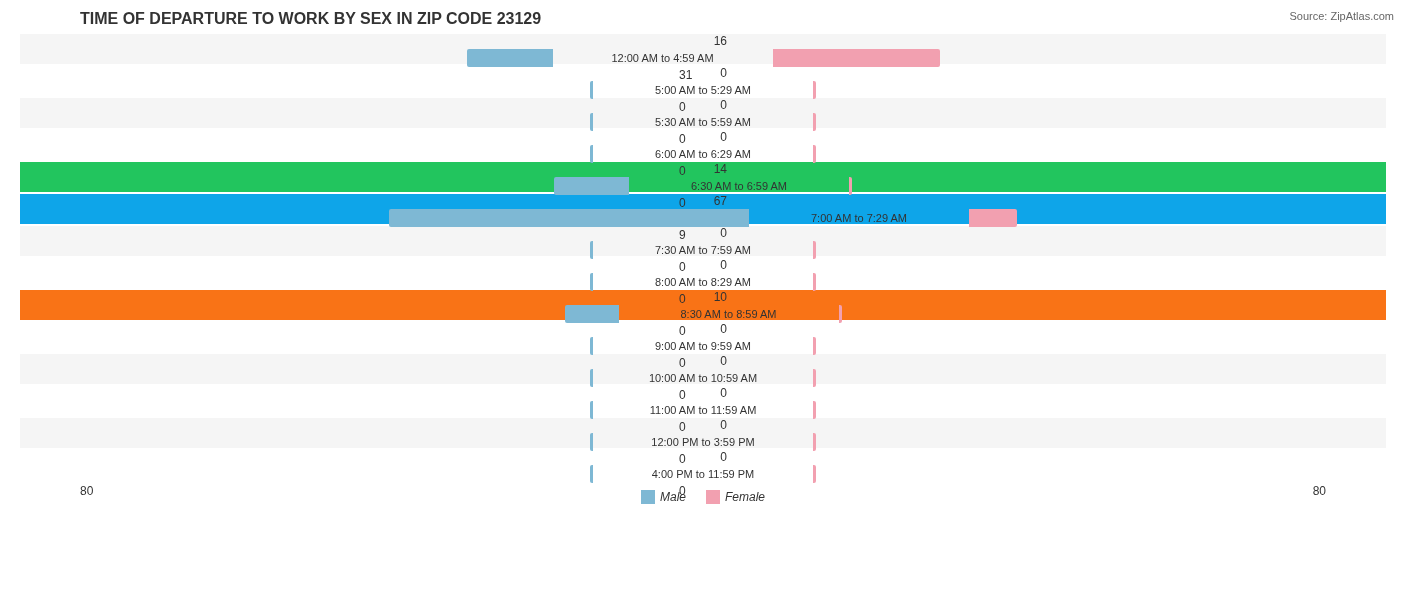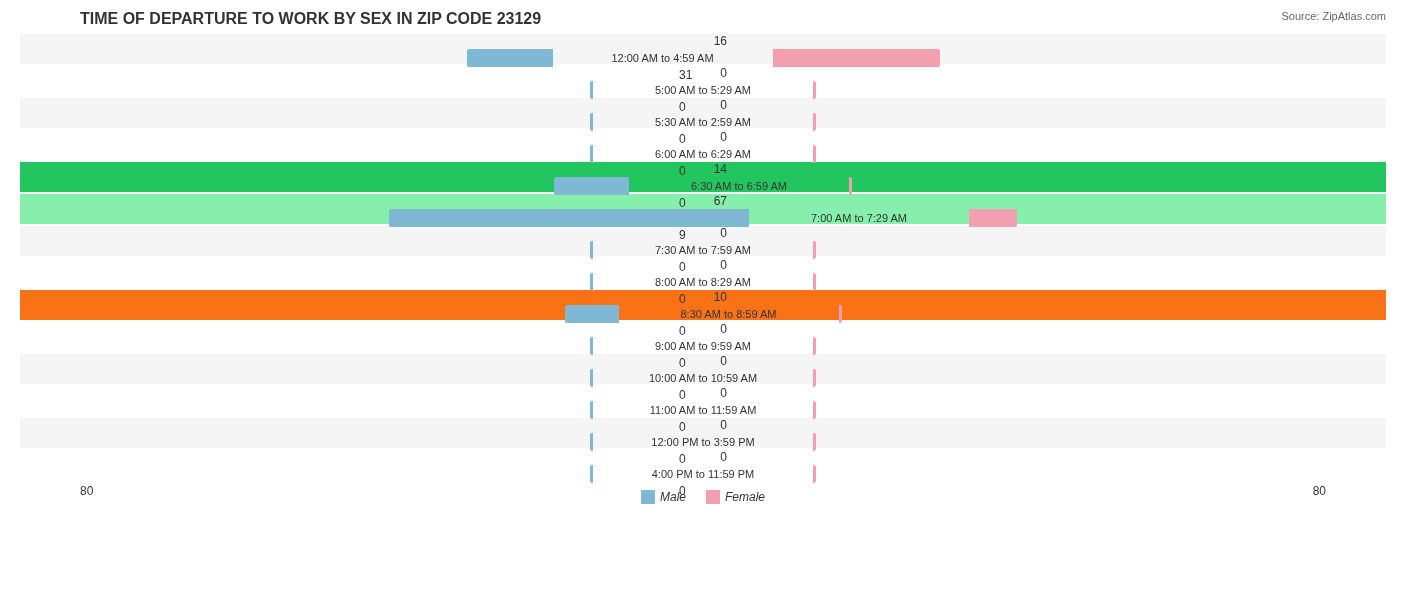--- a/index.html
+++ b/index.html
@@ -20,21 +20,21 @@
       font-size: 16px;
       font-weight: bold;
       color: #333;
       text-align: left;
       padding-left: 60px;
       padding-bottom: 6px;
     }
     .source {
       position: absolute;
       top: 10px;
-      right: 20px;
+      right: 12px;
       font-size: 11px;
       color: #666;
       padding-left: 14px;
     }
     .chart-area {
       position: relative;
       width: 100%;
     }
     .row {
       display: flex;
@@ -178,21 +178,21 @@
       </div>
     </div>
     <div class="right-val">0</div>
   </div>
       <div class="row" style="background: rgb(245, 245, 245);">
     <div class="left-val">0</div>
     <div class="bars-center">
       <div class="left-bar-wrap">
         <div class="bar-male" style="width:0px;"></div>
       </div>
-      <div class="label-center">5:30 AM to 2:59 AM</div>
+      <div class="label-center">5:30 AM to 5:59 AM</div>
       <div class="right-bar-wrap">
         <div class="bar-female" style="width:0px;"></div>
       </div>
     </div>
     <div class="right-val">0</div>
   </div>
       <div class="row" style="background: rgb(255, 255, 255);">
     <div class="left-val">0</div>
     <div class="bars-center">
       <div class="left-bar-wrap">
@@ -211,21 +211,21 @@
       <div class="left-bar-wrap">
         <div class="bar-male" style="width:75px;"></div>
       </div>
       <div class="label-center">6:30 AM to 6:59 AM</div>
       <div class="right-bar-wrap">
         <div class="bar-female" style="width:0px;"></div>
       </div>
     </div>
     <div class="right-val">0</div>
   </div>
-      <div class="row" style="background: #86efac;">
+      <div class="row" style="background: #0ea5e9;">
     <div class="left-val">67</div>
     <div class="bars-center">
       <div class="left-bar-wrap">
         <div class="bar-male" style="width:360px;"></div>
       </div>
       <div class="label-center">7:00 AM to 7:29 AM</div>
       <div class="right-bar-wrap">
         <div class="bar-female" style="width:48px;"></div>
       </div>
     </div>

